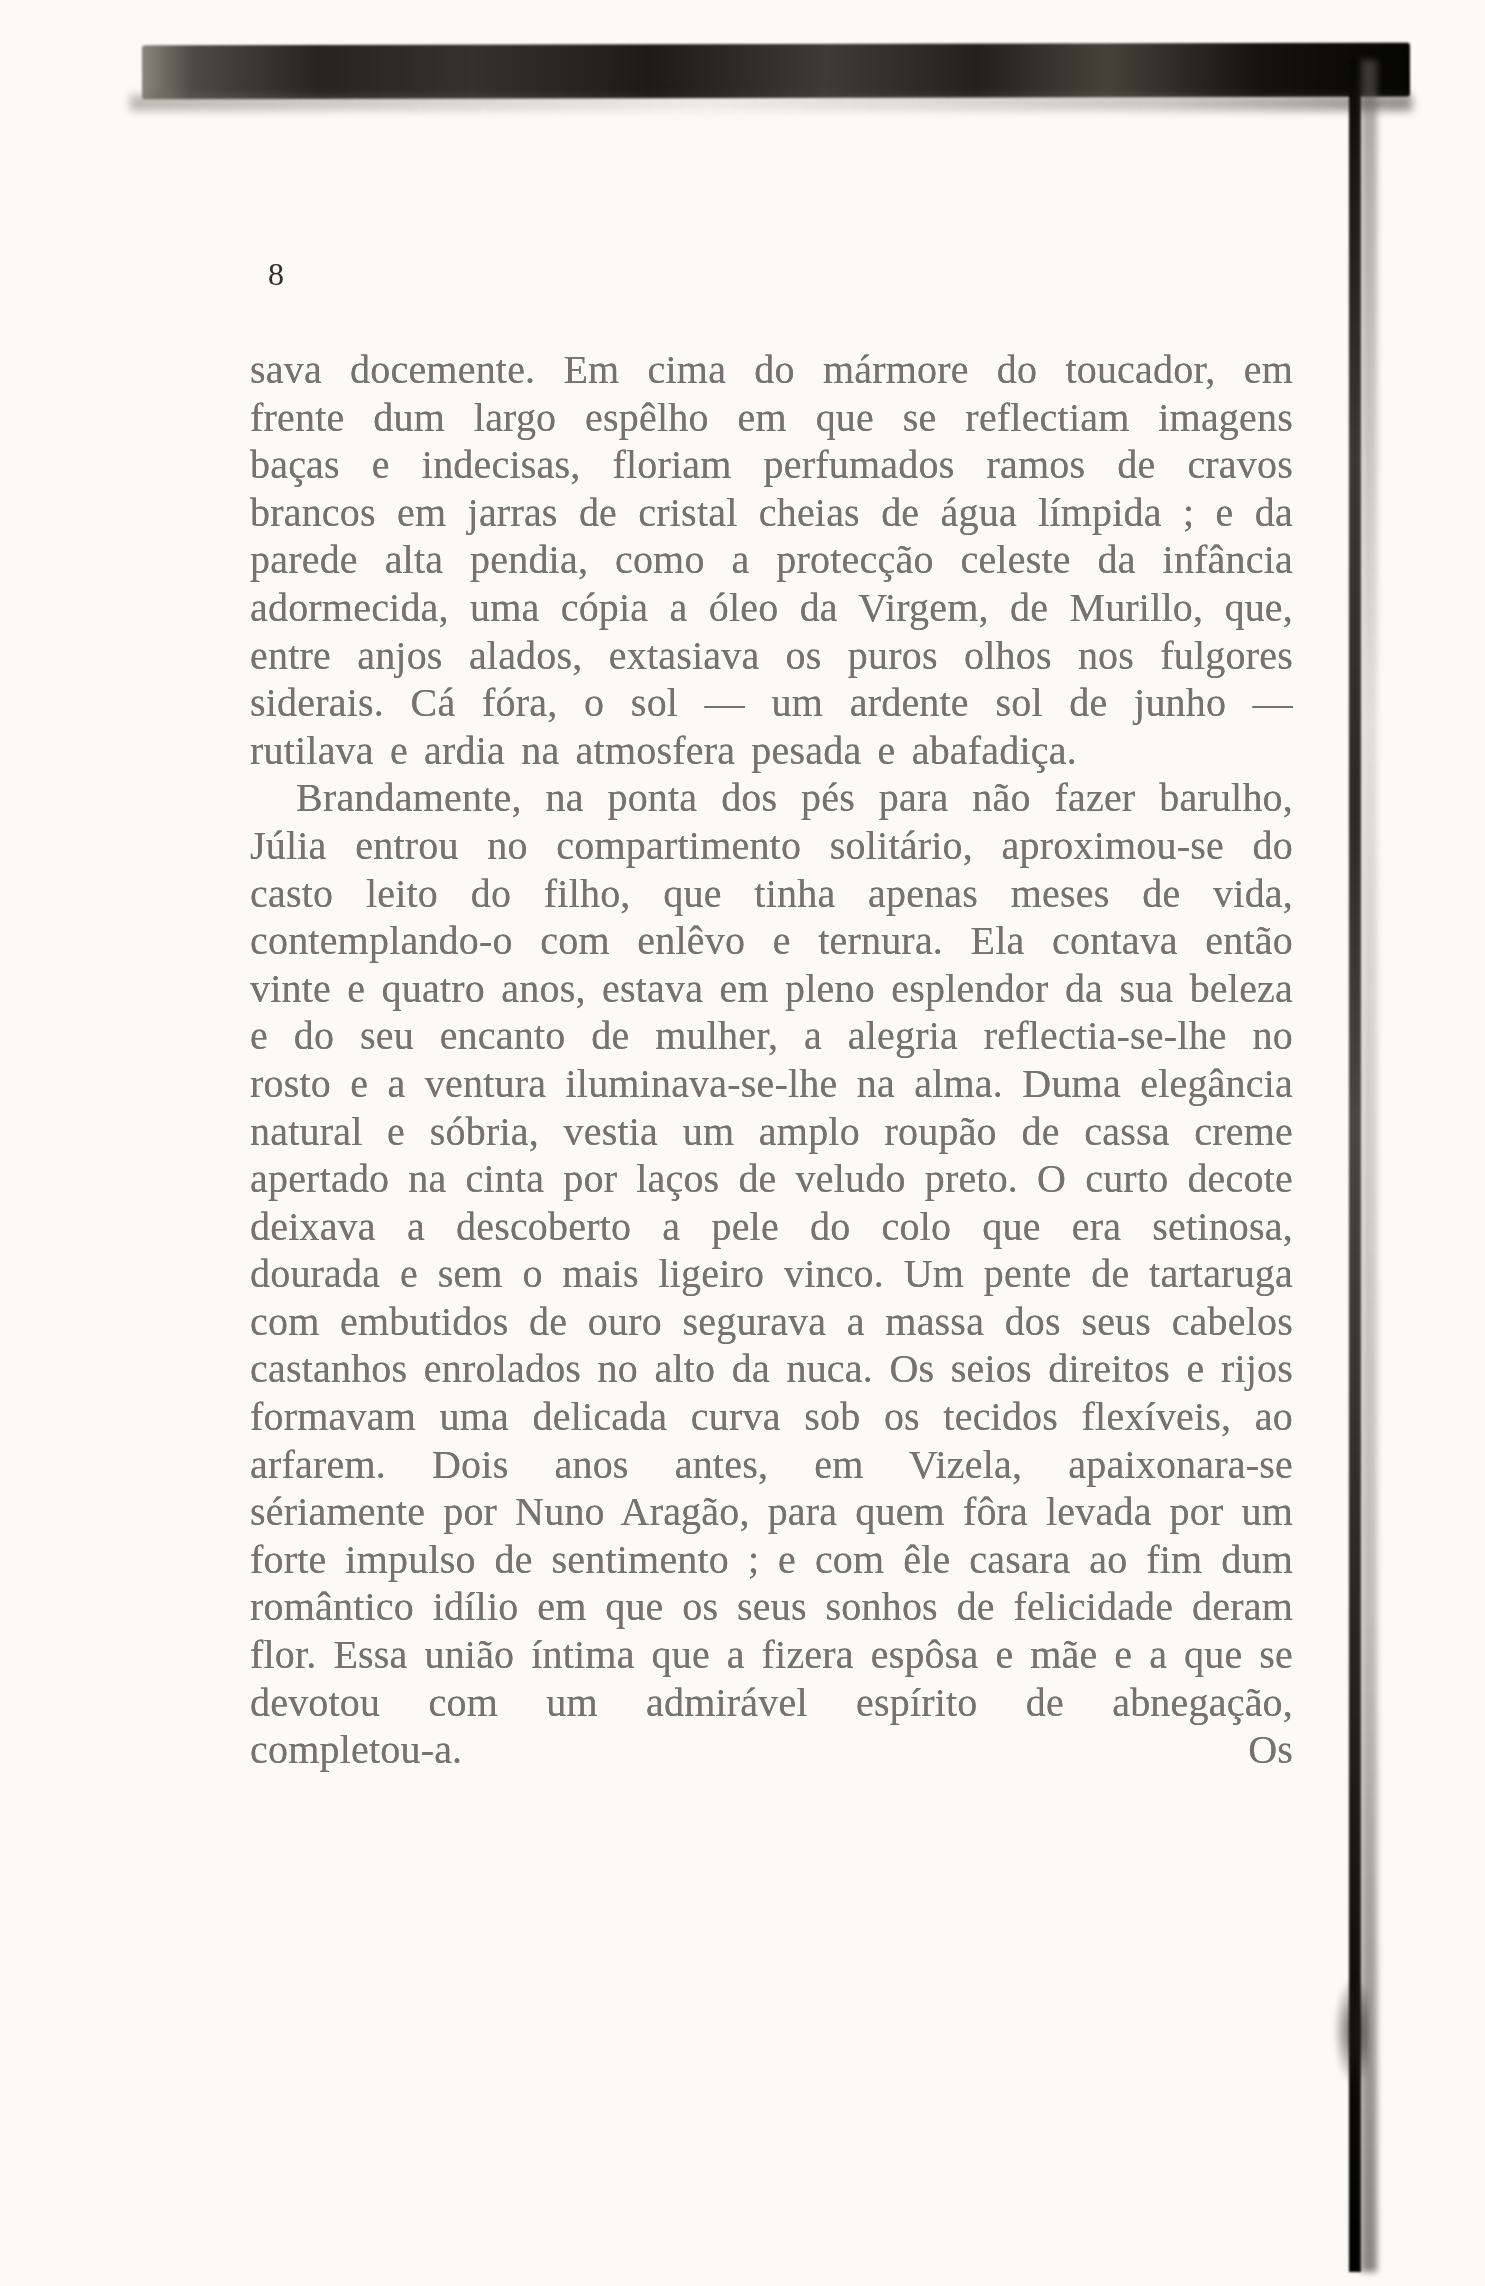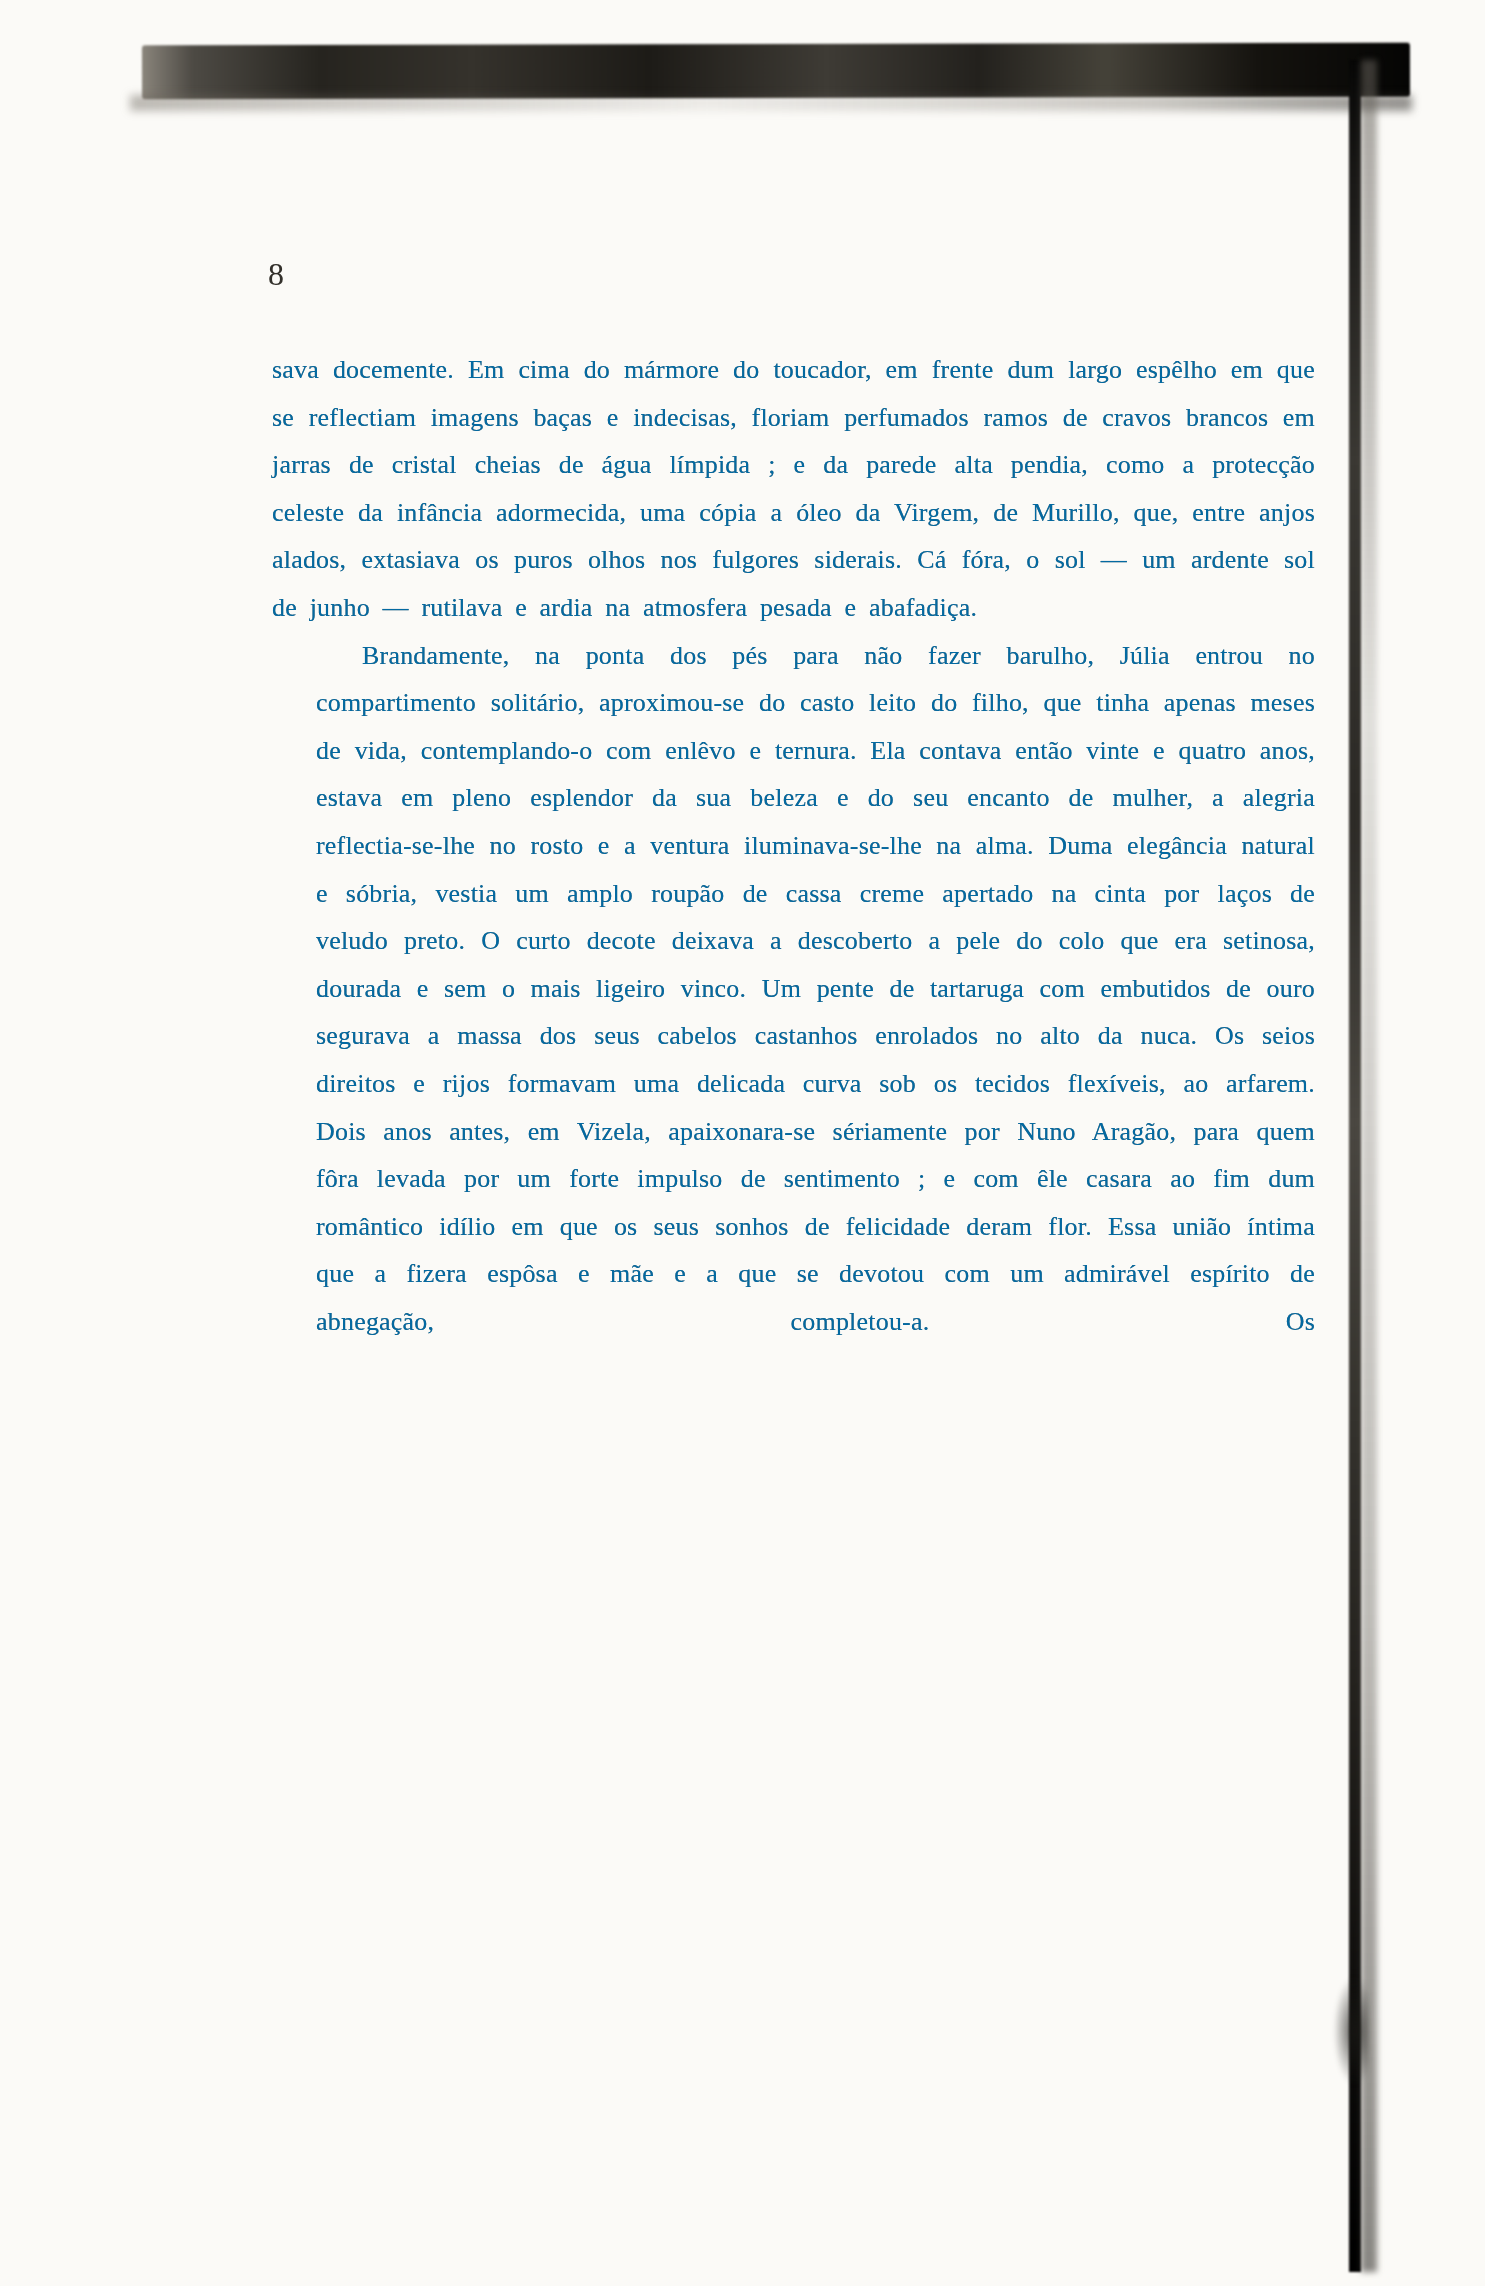--- a/index.html
+++ b/index.html
@@ -77,32 +77,32 @@
       width: 1043px;
       text-align: center;
       font-size: 27px;
       letter-spacing: 4px;
       color: #3d3a34;
     }
 
     
     .text-block {
       position: absolute;
-      left: 272px; top: 346px;
+      left: 250px; top: 346px;
       width: 1043px;
-      font-size: 26px;
+      font-size: 40px;
       line-height: 47.6px;
-      color: #0369a1;
+      color: #737373;
       text-align: justify;
       letter-spacing: 0.2px;
       word-spacing: 6px;
       text-shadow: 0 0 0.6px rgba(41,38,31,0.55);
     }
     .text-block p { margin: 0; }
-    .text-block p.indent { text-indent: 46px; margin-left: 44px; }
+    .text-block p.indent { text-indent: 46px; }
     .text-block p.stretch-last { text-align-last: justify; }
   </style>
 </head>
 <body>
 
 <div class="page">
 
   <div class="scan-band-top"></div>
   <div class="scan-band-top-shadow"></div>
   <div class="scan-line-right"></div>

